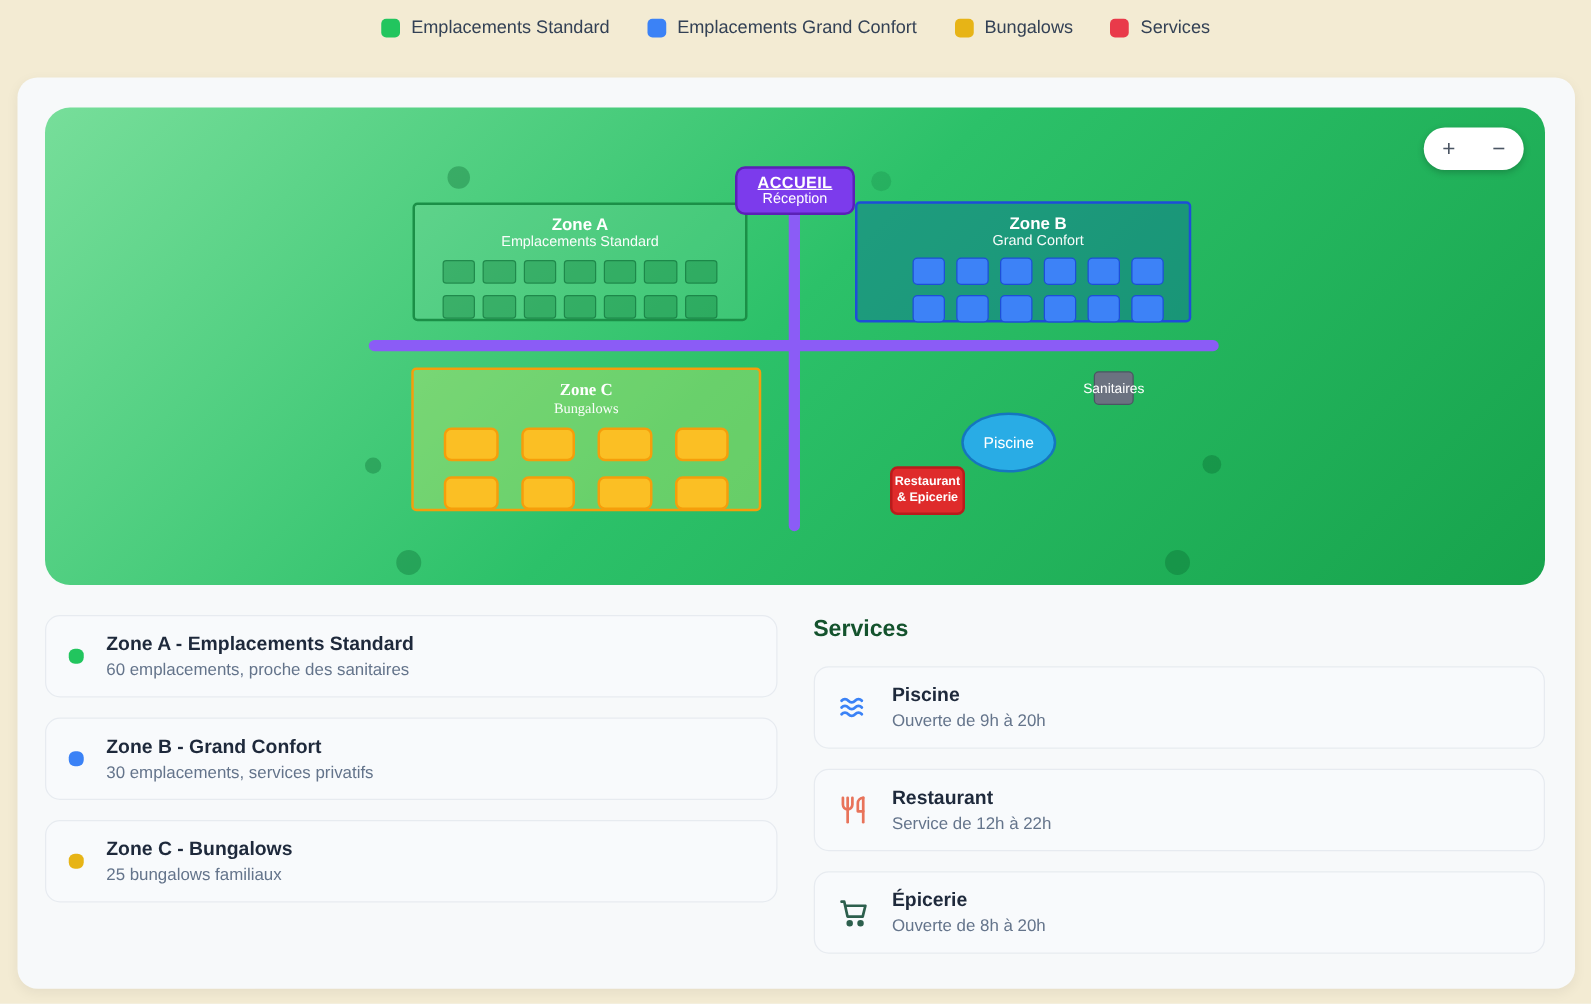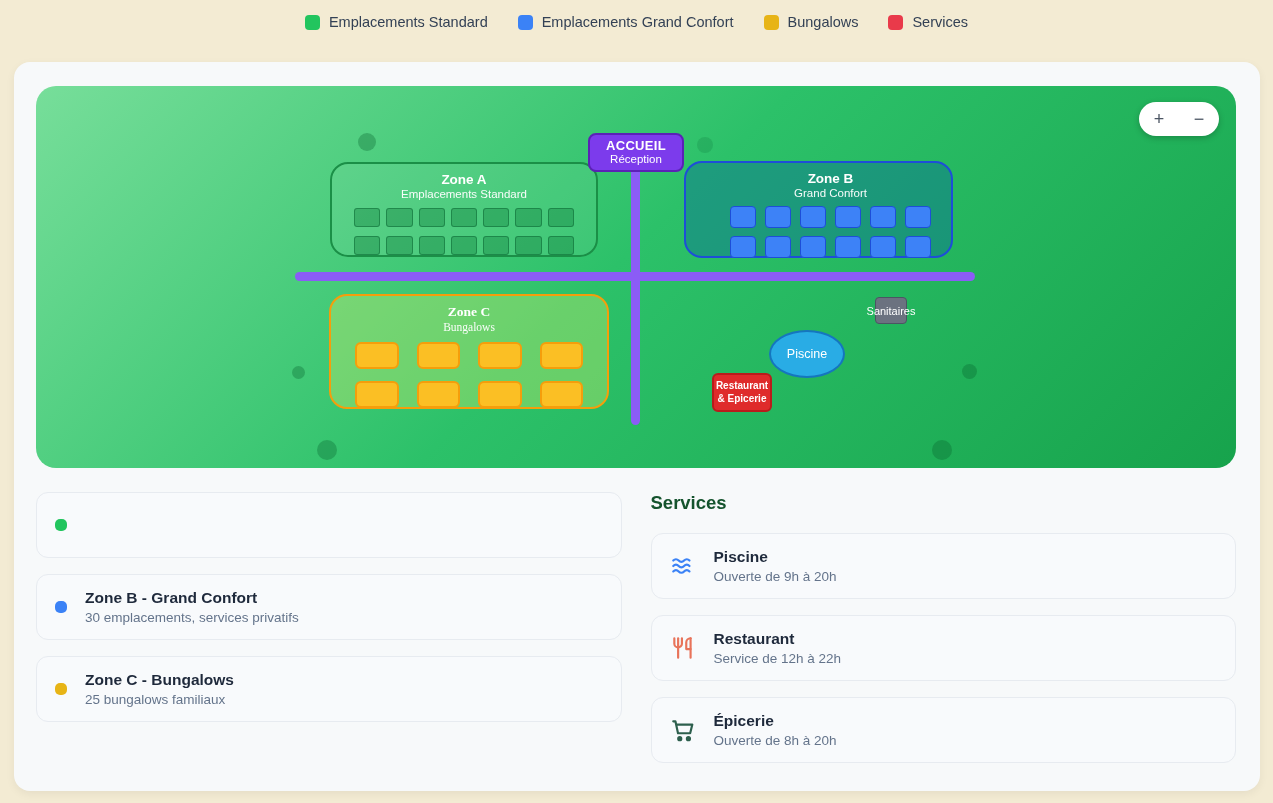--- a/index.html
+++ b/index.html
@@ -15,39 +15,39 @@
   
   .card { position:absolute; left:14px; top:62px; width:1246px; height:729px;
           background:#f7f9fa; border-radius:16px; box-shadow:0 3px 10px rgba(0,0,0,0.06); }
 
   
   .map { position:absolute; left:22px; top:24px; width:1200px; height:382px; border-radius:20px;
          overflow:hidden; background:linear-gradient(135deg,#77de9a 0%,#2cc169 48%,#17a34c 100%); }
   .tree { position:absolute; border-radius:50%; background:rgba(6,95,45,0.32); }
   .road { position:absolute; background:#8b5cf6; border-radius:5px; z-index:1; }
 
-  .zone { position:absolute; z-index:2; border-radius:18px; text-align:center; color:#fff; }
+  .zone { position:absolute; z-index:2; border-radius:4px; text-align:center; color:#fff; }
   .zone-title { font-size:13.5px; font-weight:bold; margin-top:8px; }
   .zone-sub { font-size:11.5px; margin-top:1px; opacity:.96; }
   .zone-a { background:rgba(255,255,255,0.07); border:2px solid #1b8f47; }
   .zone-b { background:rgba(13,110,150,0.45); border:2.5px solid #1d4ed8;padding-left:24px; }
   .zone-c { background:rgba(205,235,110,0.38); border:2.5px solid #f59e0b; }
 
   .grid { display:grid; grid-template-columns:repeat(var(--cols),1fr); }
   .zone-a .grid { padding:8px 22px 0; column-gap:6px; row-gap:9px; }
   .zone-a .sq { height:19px; background:rgba(17,125,60,0.38); border:1.5px solid rgba(13,105,52,0.55); border-radius:3px; }
   .zone-b .grid { padding:7px 20px 0; column-gap:9px; row-gap:8px; }
   .zone-b .sq { height:22px; background:#3d82f7; border:1.5px solid #1d4ed8; border-radius:4px; }
   .zone-c .grid { padding:9px 24px 0; column-gap:18px; row-gap:12px; }
   .zone-c .sq { height:27px; background:#fbbf24; border:2px solid #f59e0b; border-radius:6px; }
 
   .accueil { position:absolute; left:552px; top:47px; width:96px; height:39px; z-index:3;
              background:#7c3bec; border:2px solid #5b21b6; border-radius:8px;
              color:#fff; text-align:center; padding-top:3px; }
-  .accueil-title { font-size:13px; font-weight:bold; letter-spacing:.3px; }
+  .accueil-title { font-size:13px; font-weight:bold; letter-spacing:.3px;text-decoration:underline; }
   .accueil-sub { font-size:11.5px; }
 
   .sanitaires { position:absolute; left:839px; top:211px; width:32px; height:27px; z-index:2;
                 background:#6b7280; border:1.5px solid #4b5563; border-radius:4px;
                 color:#fff; font-size:11px; display:flex; align-items:center; justify-content:center;
                 white-space:nowrap; }
   .piscine { position:absolute; left:733px; top:244px; width:76px; height:48px; z-index:2;
              background:#29ace5; border:2.5px solid #1576be; border-radius:50%;
              color:#fff; font-size:12.5px; display:flex; align-items:center; justify-content:center; }
   .restaurant { position:absolute; left:676px; top:287px; width:60px; height:39px; z-index:2;
@@ -181,20 +181,24 @@
       <button class="zoom-btn">−</button>
     </div>
   </div>
 
   <div class="columns">
 
     <div class="col">
 
       <div class="info-card">
         <span class="dot" style="background: rgb(34, 197, 94);"></span>
+        <div>
+          <div class="item-title">Zone A - Emplacements Standard</div>
+          <div class="item-sub">60 emplacements, proche des sanitaires</div>
+        </div>
       </div>
 
       <div class="info-card">
         <span class="dot" style="background: rgb(59, 130, 246);"></span>
         <div>
           <div class="item-title">Zone B - Grand Confort</div>
           <div class="item-sub">30 emplacements, services privatifs</div>
         </div>
       </div>
 

